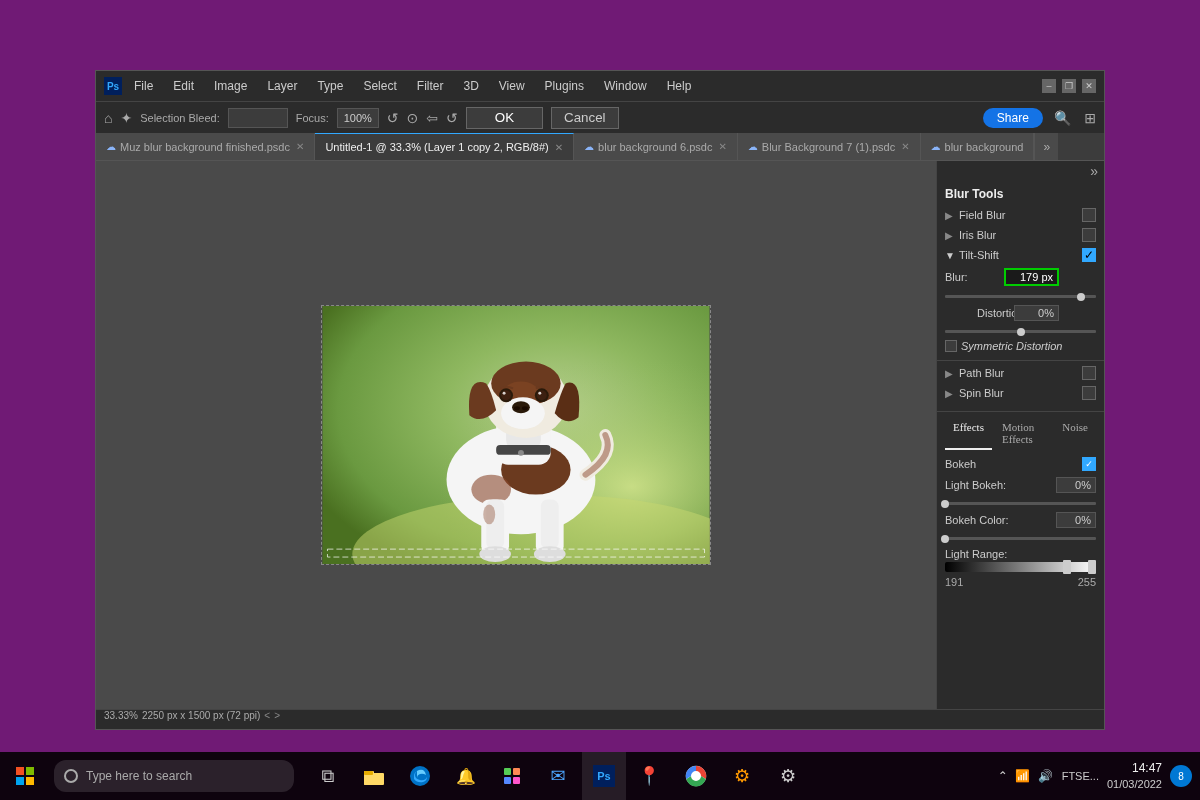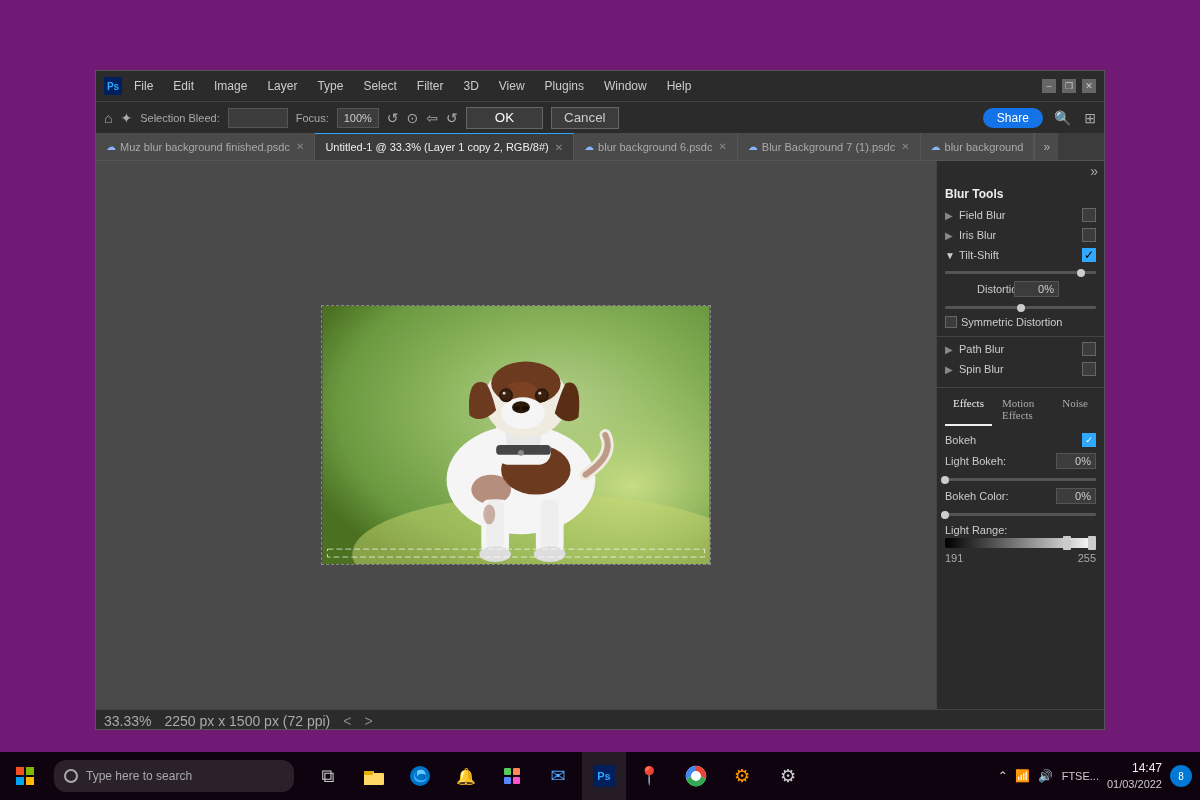--- a/index.html
+++ b/index.html
@@ -213,25 +213,25 @@
     
     .canvas-image svg {
       width: 100%;
       height: 100%;
     }
     
     .status-bar {
       height: 20px;
       background: #2b2b2b;
       display: flex;
-      align-items: flex-end;
+      align-items: flex-start;
       padding: 0 8px;
-      font-size: 14px;
+      font-size: 10px;
       color: #aaa;
-      gap: 13px;
+      gap: 4px;
       flex-shrink: 0;
       border-top: 1px solid #444;
     }
     .status-bar .nav-arrows { color: #888; }
     
     .right-panel {
       width: 168px;
       background: #2b2b2b;
       display: flex;
       flex-direction: column;
@@ -348,21 +348,21 @@
       padding: 3px 8px 6px 8px;
       gap: 4px;
     }
     .sym-checkbox {
       width: 12px;
       height: 12px;
       border: 1px solid #666;
       background: #3c3c3c;
       flex-shrink: 0;
     }
-    .sym-label { color: #ccc; font-size: 11px; }
+    .sym-label { color: #ccc; font-size: 11px; font-style: italic; }
     .panel-divider {
       height: 1px;
       background: #444;
       margin: 2px 0;
       flex-shrink: 0;
     }
     
     .effects-tabs {
       display: flex;
       padding: 4px 8px 0 8px;
@@ -622,20 +622,24 @@
           <span class="label">Iris Blur</span>
           <div class="checkbox"></div>
         </div>
 
         <div class="panel-row">
           <span class="expand-arrow" style="color:#ccc;">▼</span>
           <span class="label">Tilt-Shift</span>
           <div class="checkbox checked">✓</div>
         </div>
 
+        <div class="blur-row">
+          <span class="blur-label">Blur:</span>
+          <div class="blur-value-box">179 px</div>
+        </div>
         <div class="slider-container">
           <div class="slider-track">
             <div class="slider-thumb" style="left:90%;"></div>
           </div>
         </div>
 
         <div class="distortion-row">
           <span class="distortion-label">Distortion:</span>
           <div class="distortion-value">0%</div>
         </div>

